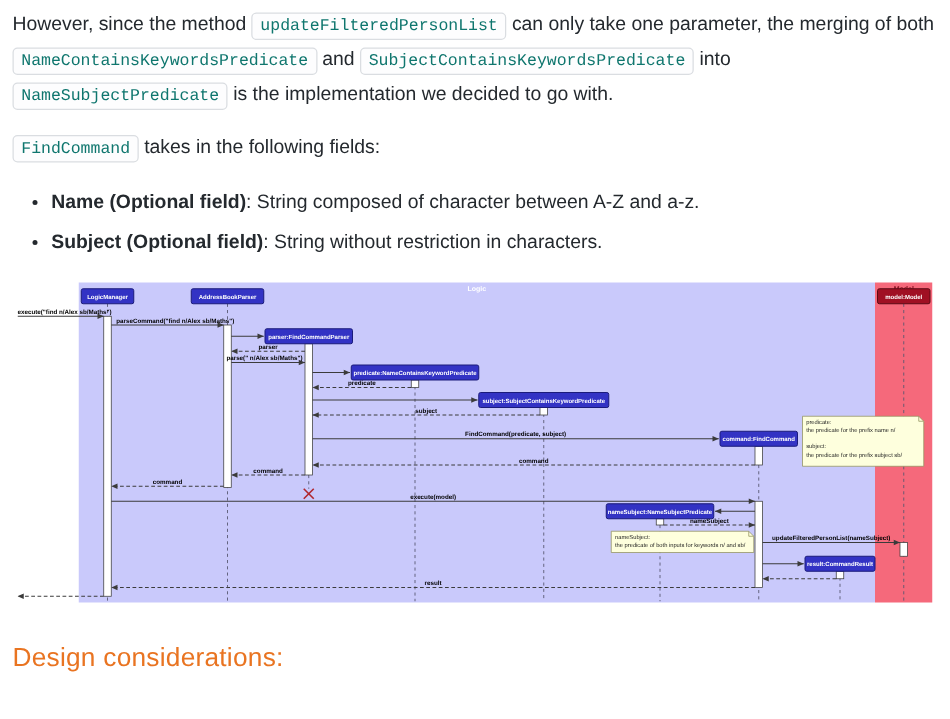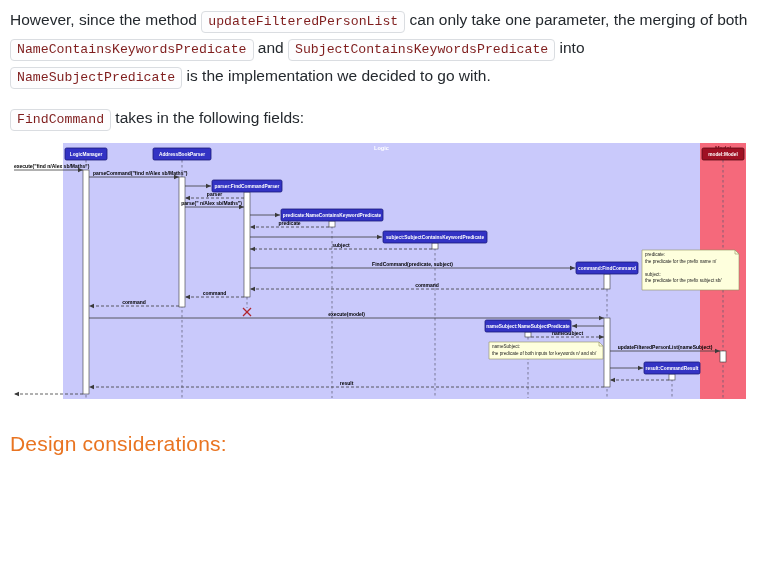--- a/index.html
+++ b/index.html
@@ -6,21 +6,21 @@
   body{
     width:760px;height:575px;overflow:hidden;
     font-family:"Liberation Sans", sans-serif;
     color:#24292e;font-size:15.5px;
   }
   .doc{padding:6px 10px 0 10px;}
   .para{margin:0 0 14px 0;line-height:1.8;}
   .para.tight{margin-bottom:10px;}
   .inline-code{
     font-family:"Liberation Mono","DejaVu Sans Mono",monospace;
-    font-size:13.2px;color:#7f1d1d;background:#fdfdfe;
+    font-size:13.2px;color:#0f766e;background:#fdfdfe;
     border:1px solid #dadde1;border-radius:4px;
     padding:2px 6px 3px 6px;white-space:nowrap;
   }
   ul.fields{margin:18px 0 20px 0;padding-left:31px;}
   ul.fields li{margin-bottom:9px;line-height:1.5;}
   ul.fields li strong{font-weight:700;}
   .diagram-wrap{margin:2px 0 0 4px;line-height:0;}
   h2.section{
     margin:30px 0 0 0;font-size:21px;font-weight:400;
     color:#e97421;letter-spacing:0.2px;
@@ -28,20 +28,24 @@
 </style>
 </head>
 <body>
 
 <div class="doc">
 
   <p class="para"><span>However, since the method </span><code class="inline-code">updateFilteredPersonList</code><span> can only take one parameter, the merging of both </span><code class="inline-code">NameContainsKeywordsPredicate</code><span> and </span><code class="inline-code">SubjectContainsKeywordsPredicate</code><span> into </span><code class="inline-code">NameSubjectPredicate</code><span> is the implementation we decided to go with.</span></p>
 
   <p class="para tight"><code class="inline-code">FindCommand</code><span> takes in the following fields:</span></p>
 
+  <ul class="fields">
+    <li><strong>Name (Optional field)</strong><span>: String composed of character between A-Z and a-z.</span></li>
+    <li><strong>Subject (Optional field)</strong><span>: String without restriction in characters.</span></li>
+  </ul>
 
 
   <div class="diagram-wrap">
     <svg id="seq-svg" xmlns="http://www.w3.org/2000/svg" width="732" height="260" viewBox="0 0 732 260">
         <g>
           <rect x="49" y="1" width="637" height="256" fill="#c9c9fb"></rect>
           <text x="367.5" y="8" text-anchor="middle" font-size="5.6" font-weight="bold" fill="#ffffff" font-family="Liberation Sans, sans-serif">Logic</text>
           <rect x="686" y="1" width="46" height="256" fill="#f5697b"></rect>
           <text x="709" y="8" text-anchor="middle" font-size="5.6" font-weight="bold" fill="#7f0c1c" font-family="Liberation Sans, sans-serif">Model</text>
         </g>

